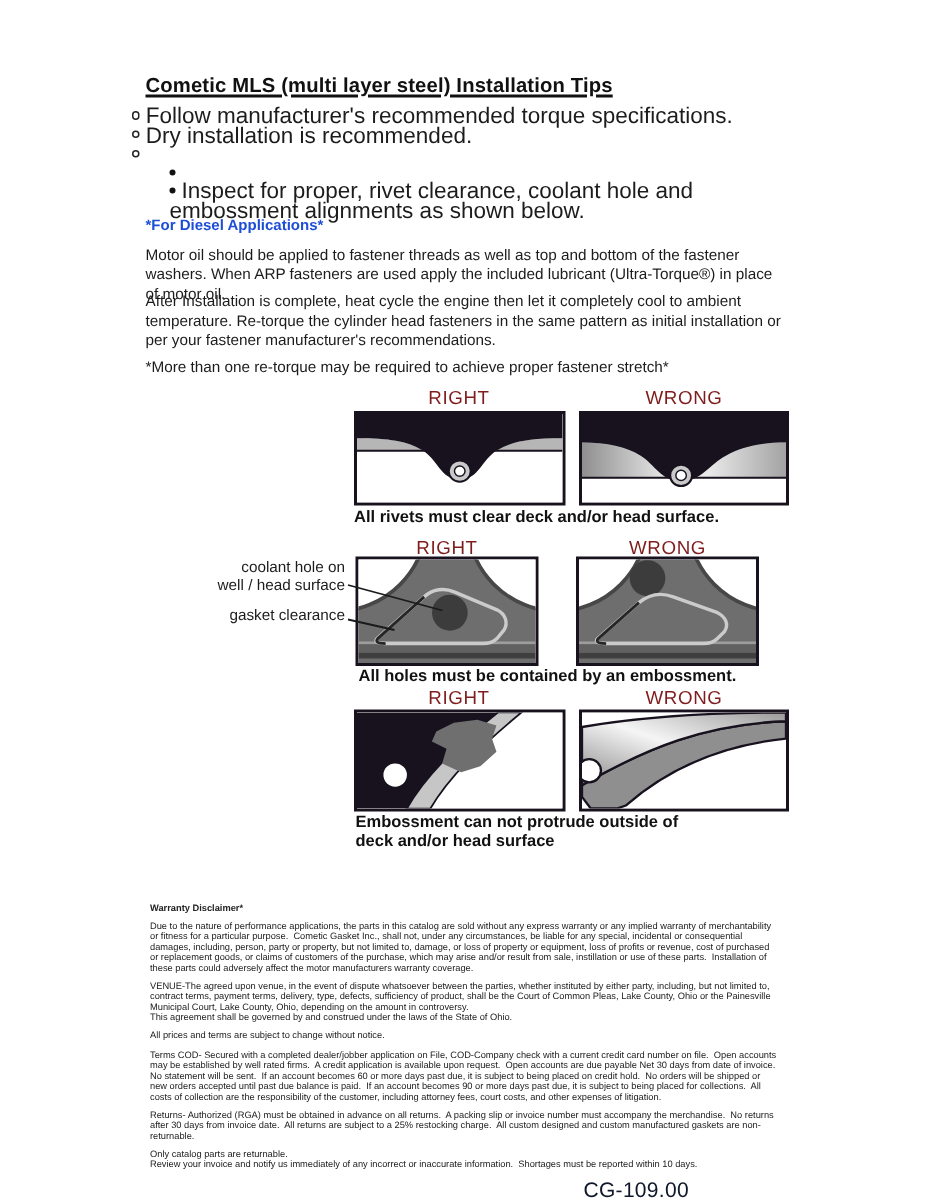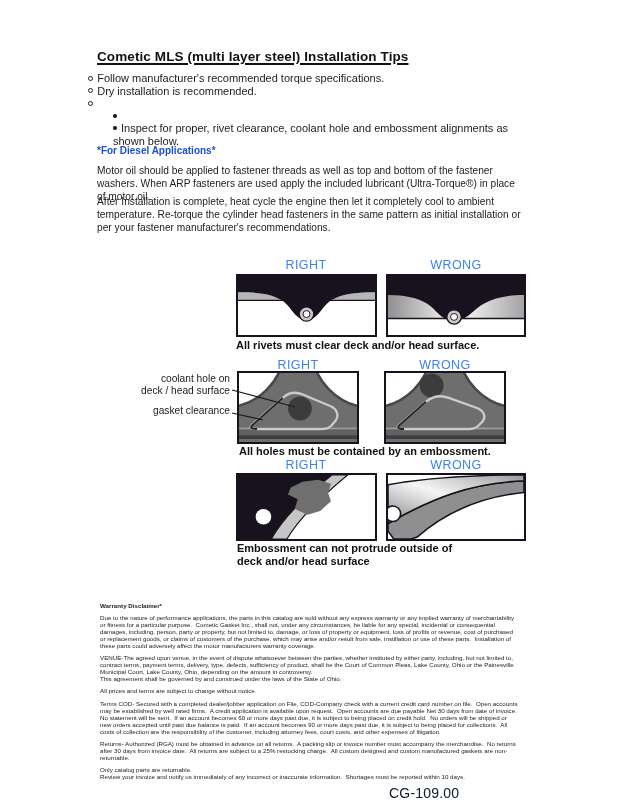--- a/index.html
+++ b/index.html
@@ -2,34 +2,34 @@
 <html><head>
 <meta charset="utf-8">
 <style>
   html,body{margin:0;padding:0;background:#ffffff;}
   body{width:618px;height:800px;overflow:hidden;font-family:"Liberation Sans",sans-serif;color:#1c1c1c;}
   .page{position:relative;width:618px;height:800px;background:#ffffff;margin-top:28px;}
 
   .title{position:absolute;left:97px;top:21px;margin:0;font-size:13.5px;font-weight:700;color:#111;
          text-decoration:underline;text-underline-offset:2px;text-decoration-thickness:1.5px;letter-spacing:0.1px;}
 
-  .tips{position:absolute;left:88px;top:44px;width:440px;font-size:11px;line-height:12.6px;}
+  .tips{position:absolute;left:88px;top:44px;width:440px;font-size:15px;line-height:12.6px;}
   .tip{white-space:pre-wrap;}
   .tip.sub{padding-left:25px;}
   .mk{display:inline-block;vertical-align:middle;margin-right:4px;position:relative;top:-1px;}
   .mk-circle{width:3.2px;height:3.2px;border:1px solid #222;border-radius:50%;}
   .mk-dot{width:4px;height:4px;background:#111;border-radius:50%;}
 
   .diesel-heading{position:absolute;left:97px;top:117px;margin:0;font-size:10px;font-weight:700;color:#1d4ed8;}
   .body{position:absolute;left:97px;margin:0;width:428px;font-size:10.2px;line-height:13.2px;white-space:pre-wrap;}
   .para1{top:136px;}
   .para2{top:167px;}
   .para3{top:211px;}
 
-  .diag-header{position:absolute;font-size:12.5px;letter-spacing:0.4px;color:#3b82f6;text-align:center;}
+  .diag-header{position:absolute;font-size:12.5px;letter-spacing:0.4px;color:#7f1d1d;text-align:center;}
   .diag-box{position:absolute;border:2.4px solid #18121f;box-sizing:border-box;background:#fff;}
   .diag-box svg{display:block;width:100%;height:100%;}
   .caption{position:absolute;font-size:11px;font-weight:700;color:#111;line-height:12.5px;}
 
   .callout{position:absolute;font-size:10.2px;line-height:11.5px;text-align:right;color:#1c1c1c;}
   .leader-svg{position:absolute;left:225px;top:350px;width:80px;height:50px;z-index:6;}
 
   .legal{position:absolute;left:100px;top:574px;width:419px;font-size:6.2px;line-height:7.05px;color:#222;}
   .legal .lh{font-weight:700;margin:0 0 5px 0;}
   .legal p{margin:0 0 5px 0;white-space:pre-wrap;}
@@ -48,20 +48,21 @@
     <div class="tip"><span class="mk mk-circle"></span><span>Follow manufacturer's recommended torque specifications.</span></div>
     <div class="tip"><span class="mk mk-circle"></span><span>Dry installation is recommended.</span></div>
     <div class="tip"><span class="mk mk-circle"></span></div>
     <div class="tip sub"><span class="mk mk-dot"></span></div>
     <div class="tip sub"><span class="mk mk-dot"></span><span>Inspect for proper, rivet clearance, coolant hole and embossment alignments as shown below.</span></div>
   </div>
 
   <h2 class="diesel-heading">*For Diesel Applications*</h2>
   <p class="body para1">Motor oil should be applied to fastener threads as well as top and bottom of the fastener washers. When ARP fasteners are used apply the included lubricant (Ultra-Torque®) in place of motor oil.</p>
   <p class="body para2">After Installation is complete, heat cycle the engine then let it completely cool to ambient temperature. Re-torque the cylinder head fasteners in the same pattern as initial installation or per your fastener manufacturer's recommendations.</p>
+  <p class="body para3">*More than one re-torque may be required to achieve proper fastener stretch*</p>
 
   <div class="diag-header" style="left:236px;top:230px;width:140px;">RIGHT</div>
   <div class="diag-header" style="left:386px;top:230px;width:140px;">WRONG</div>
 
   <div class="diag-box" style="left:236px;top:246px;width:141px;height:63px;">
     <svg viewBox="0 0 140 62" preserveAspectRatio="none">
       <rect x="0" y="0" width="140" height="62" fill="#ffffff"></rect>
       <path d="M0,17 C22,17 34,19 45,25 L45,26 L0,26 Z" fill="#b6b6b6"></path>
       <path d="M140,17 C118,17 106,19 95,25 L95,26 L140,26 Z" fill="#b6b6b6"></path>
       <line x1="0" y1="25.7" x2="140" y2="25.7" stroke="#18121f" stroke-width="1.4"></line>
@@ -90,21 +91,21 @@
     </svg>
   </div>
 
   <div class="caption" style="left:236px;top:311px;width:300px;">All rivets must clear deck and/or head surface.</div>
 
   <div class="diag-header" style="left:237px;top:330px;width:122px;">RIGHT</div>
   <div class="diag-header" style="left:384px;top:330px;width:122px;">WRONG</div>
 
   <div class="callout" style="left:108px;top:345px;width:122px;">
     <div>coolant hole on</div>
-    <div>deck / head surface</div>
+    <div>well / head surface</div>
   </div>
   <div class="callout" style="left:100px;top:377px;width:130px;">gasket clearance</div>
 
   <div class="diag-box" style="left:237px;top:343px;width:122px;height:73px;">
     <svg viewBox="0 0 124 72" preserveAspectRatio="none">
       <rect width="124" height="72" fill="#6e6e6e"></rect>
       <circle cx="-16" cy="-28" r="64" fill="#ffffff" stroke="#474747" stroke-width="2.6"></circle>
       <circle cx="140" cy="-28" r="64" fill="#ffffff" stroke="#474747" stroke-width="2.6"></circle>
       <rect y="57" width="124" height="2" fill="#9d9d9d"></rect>
       <rect y="59" width="124" height="6" fill="#616161"></rect>

